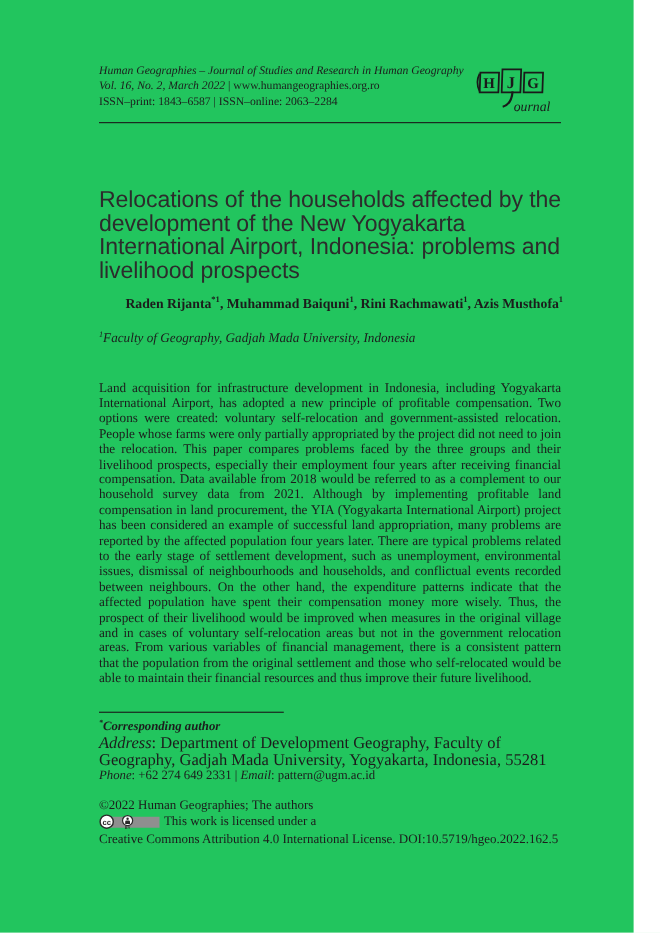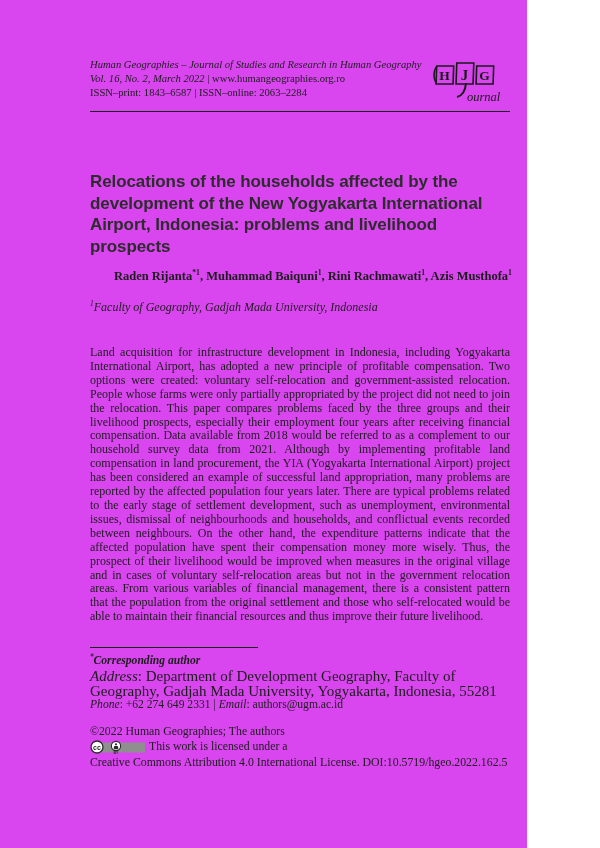--- a/index.html
+++ b/index.html
@@ -1,20 +1,20 @@
 <!DOCTYPE html>
 <html><head>
 <meta charset="utf-8">
 <style>
   html, body { margin: 0; padding: 0; background: #ffffff; }
   .page {
     position: relative;
-    width: 527px;
+    width: 576px;
     height: 848px;
-    background: #d946ef;
+    background: #22c55e;
     font-family: "Liberation Serif", serif;
     color: #1c1c1c;
     overflow: hidden;
   }
 
   
   .header {
     position: absolute;
     left: 90px; top: 58px;
     width: 420px;
@@ -31,22 +31,22 @@
     border-top: 1.6px solid #1a1a1a;
   }
   .logo-svg { margin-top: -1px; }
 
   
   .article-title {
     position: absolute;
     left: 90px; top: 171px;
     width: 426px;
     font-family: "Liberation Sans", sans-serif;
-    font-weight: 700;
-    font-size: 17px;
+    font-weight: 400;
+    font-size: 21px;
     line-height: 21.6px;
     color: #2c2c2c;
     letter-spacing: -0.1px;
   }
   .authors {
     position: absolute;
     left: 90px; top: 269px;
     width: 426px;
     font-weight: 700;
     font-size: 12.5px;
@@ -166,21 +166,21 @@
   <div class="affiliation"><sup>1</sup><span>Faculty of Geography, Gadjah Mada University, Indonesia</span></div>
 
   <div class="abstract">Land acquisition for infrastructure development in Indonesia, including Yogyakarta International Airport, has adopted a new principle of profitable compensation. Two options were created: voluntary self-relocation and government-assisted relocation. People whose farms were only partially appropriated by the project did not need to join the relocation. This paper compares problems faced by the three groups and their livelihood prospects, especially their employment four years after receiving financial compensation. Data available from 2018 would be referred to as a complement to our household survey data from 2021. Although by implementing profitable land compensation in land procurement, the YIA (Yogyakarta International Airport) project has been considered an example of successful land appropriation, many problems are reported by the affected population four years later. There are typical problems related to the early stage of settlement development, such as unemployment, environmental issues, dismissal of neighbourhoods and households, and conflictual events recorded between neighbours. On the other hand, the expenditure patterns indicate that the affected population have spent their compensation money more wisely. Thus, the prospect of their livelihood would be improved when measures in the original village and in cases of voluntary self-relocation areas but not in the government relocation areas. From various variables of financial management, there is a consistent pattern that the population from the original settlement and those who self-relocated would be able to maintain their financial resources and thus improve their future livelihood.</div>
 
   <div class="fn-rule"></div>
 
   <div class="corresponding"><sup>*</sup><span>Corresponding author</span></div>
 
   <div class="address"><span class="it-label">Address</span><span>: Department of Development Geography, Faculty of Geography, Gadjah Mada University, Yogyakarta, Indonesia, 55281</span></div>
 
-  <div class="phone-line"><span class="it-label">Phone</span><span>: +62 274 649 2331</span> <span>|</span> <span class="it-label">Email</span><span>: authors@ugm.ac.id</span></div>
+  <div class="phone-line"><span class="it-label">Phone</span><span>: +62 274 649 2331</span> <span>|</span> <span class="it-label">Email</span><span>: pattern@ugm.ac.id</span></div>
 
   <div class="copyright">©2022 Human Geographies; The authors</div>
 
   <div class="license-row">
     <svg width="56" height="14" viewBox="0 0 56 14">
       <rect x="8" y="2.5" width="47" height="10" fill="#8f8f8f"></rect>
       <circle cx="7" cy="7" r="6" fill="#ffffff" stroke="#2a2a2a" stroke-width="1.3"></circle>
       <text x="7" y="9.6" font-size="7" font-weight="700" text-anchor="middle" fill="#2a2a2a" font-family="Liberation Sans, sans-serif">cc</text>
       <circle cx="26" cy="6" r="4.6" fill="#ffffff" stroke="#2a2a2a" stroke-width="1.1"></circle>
       <circle cx="26" cy="4.3" r="1.1" fill="#2a2a2a"></circle>

